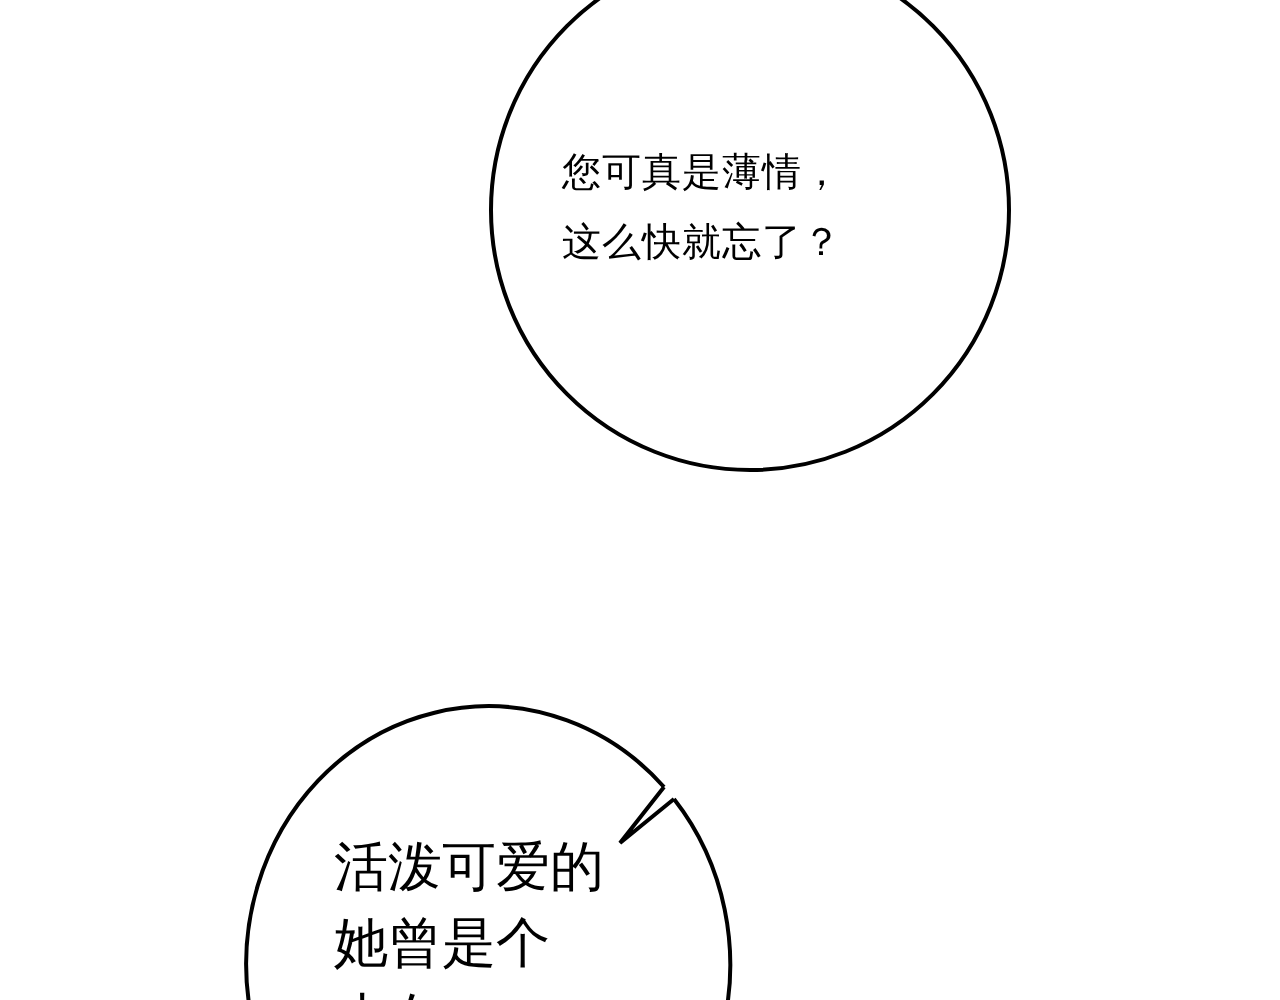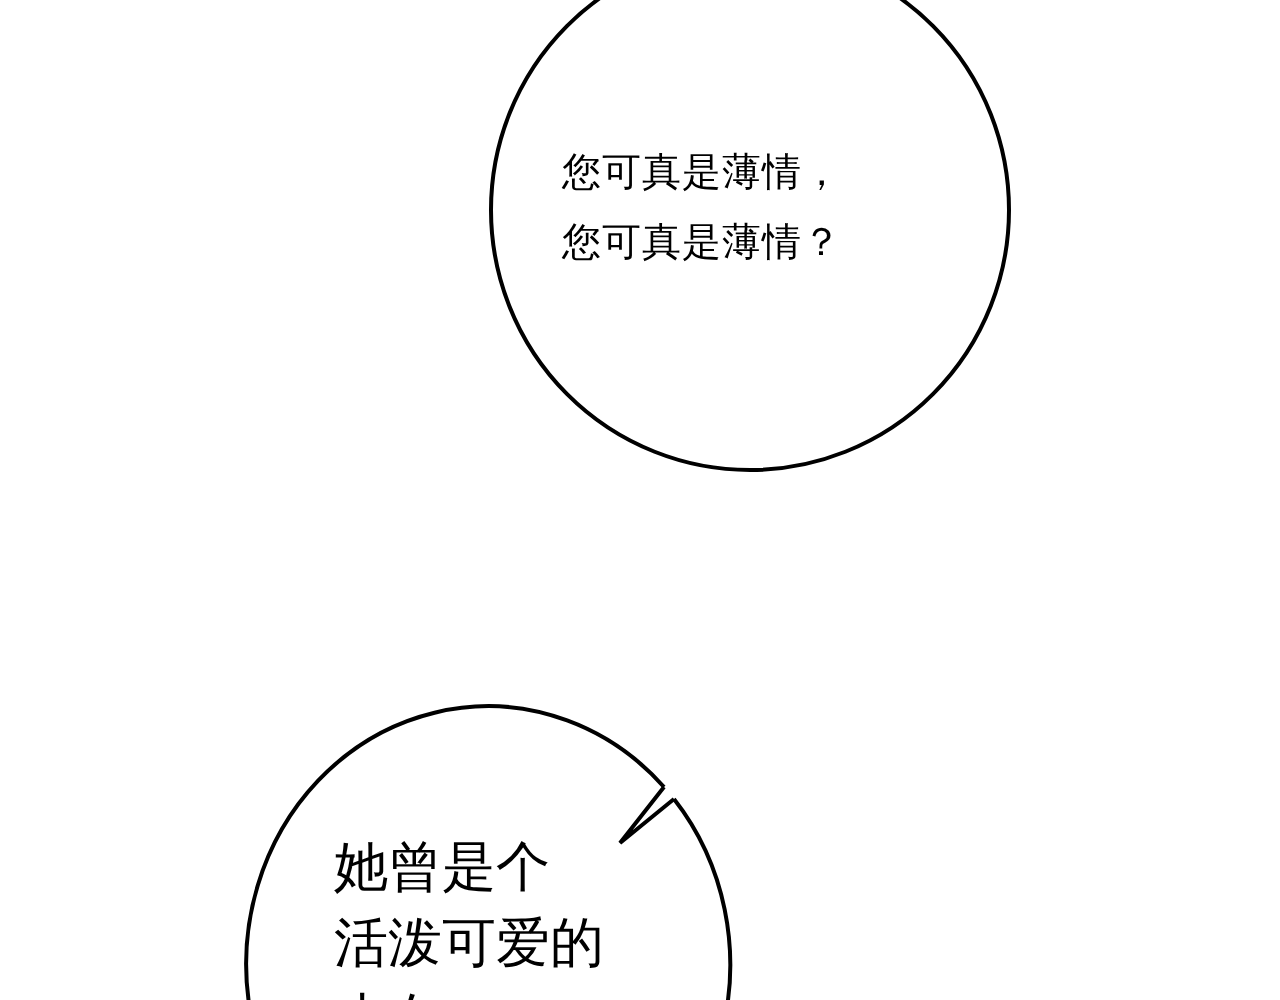--- a/index.html
+++ b/index.html
@@ -60,21 +60,21 @@
              A 242 258 0 1 0 673 800
              L 620 843
              L 664 787 Z" fill="#ffffff" stroke="none"></path>
     <path d="M 664 787
              A 242 258 0 1 0 674 799" fill="none" stroke="#000000" stroke-width="4"></path>
     <path d="M 664 787 L 620 843 L 674 799" fill="none" stroke="#000000" stroke-width="4" stroke-linejoin="miter"></path>
   </svg>
 
   <div id="text-1" class="bubble-text">
     <span class="line">您可真是薄情，</span>
-    <span class="line">您可真是薄情？</span>
+    <span class="line">这么快就忘了？</span>
   </div>
 
   <div id="text-2" class="bubble-text">
+    <span class="line">活泼可爱的</span>
     <span class="line">她曾是个</span>
-    <span class="line">活泼可爱的</span>
     <span class="line">少女</span>
   </div>
 </div>
 
 </body></html>

